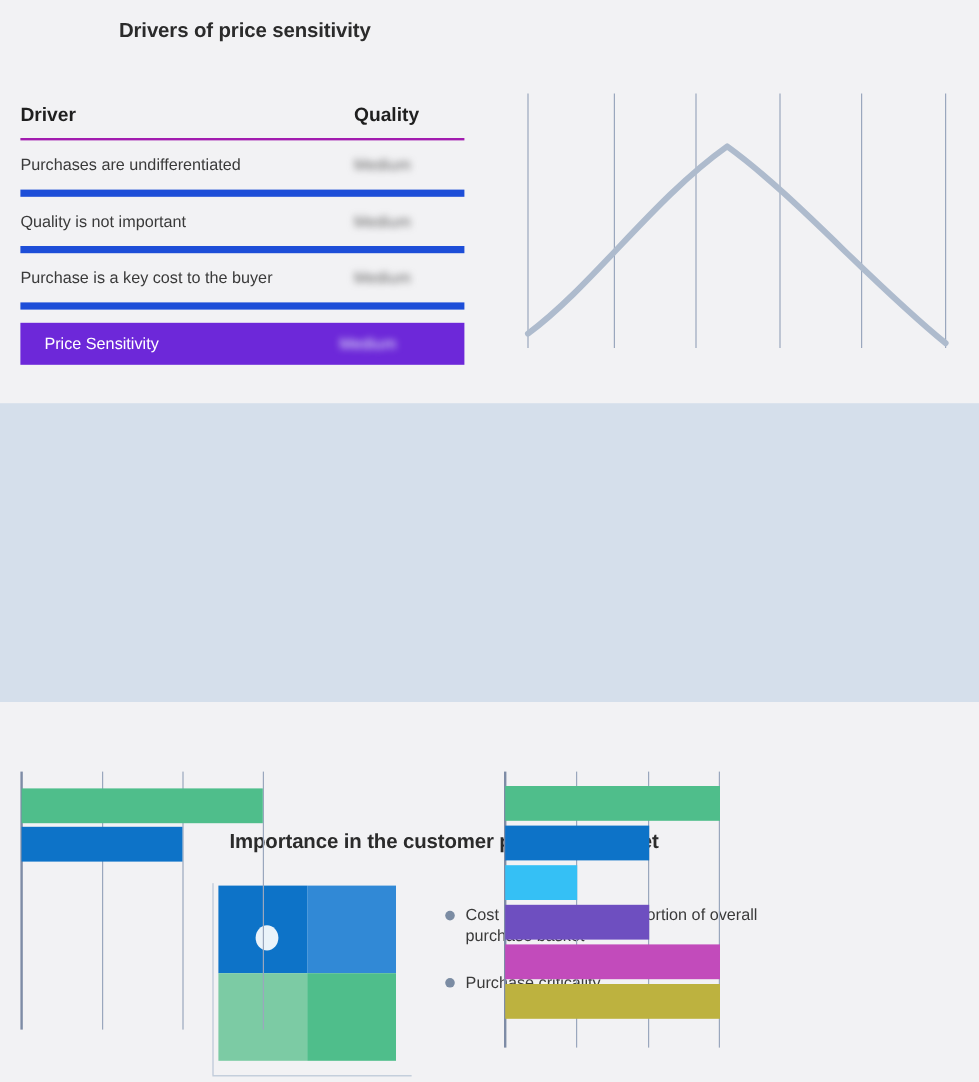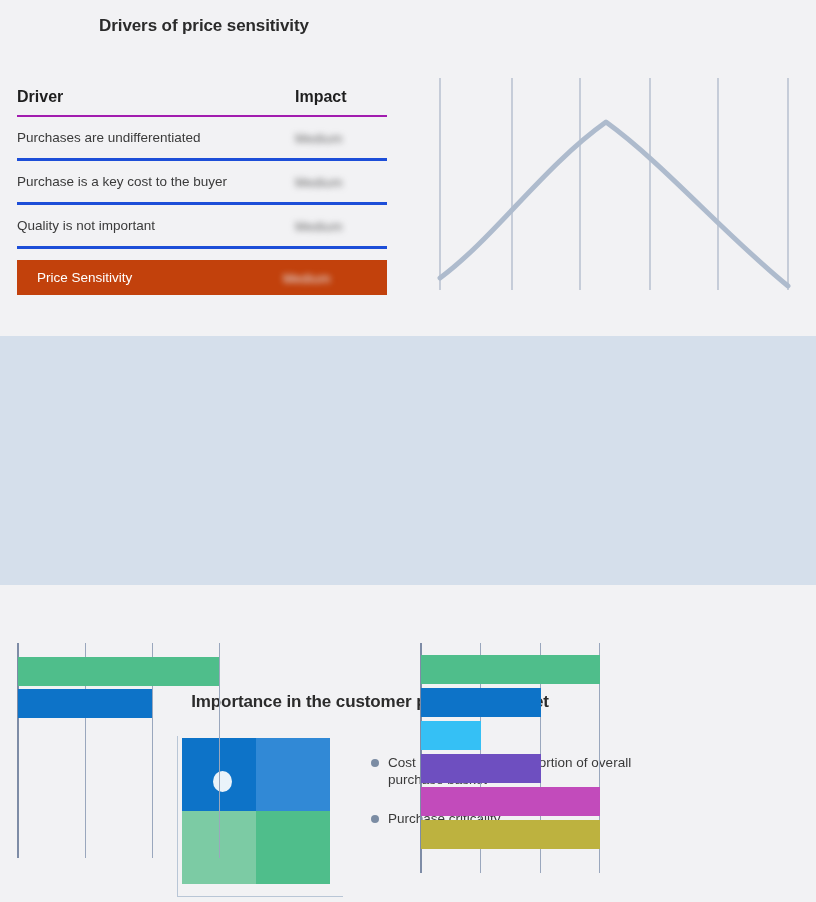--- a/index.html
+++ b/index.html
@@ -77,21 +77,21 @@
     font-weight: bold;
     color: #1f1f1f;
   }
   .col-driver { flex: 1 1 auto; }
   .col-impact { flex: 0 0 92px; text-align: left; }
 
   .trow {
     display: flex;
     align-items: center;
     height: 41px;
-    border-bottom: 3px solid #1d4ed8;
+    border-bottom: 6px solid #1d4ed8;
   }
   .trow .cell-driver {
     flex: 1 1 auto;
     font-size: 13.5px;
     color: #3a3a3a;
   }
   .trow .cell-impact {
     flex: 0 0 92px;
   }
 
@@ -108,21 +108,21 @@
   .blurred-light {
     color: #eaf2fb;
     filter: blur(3.1px);
     -webkit-filter: blur(3.1px);
   }
 
   .highlight-row {
     display: flex;
     align-items: center;
     height: 35px;
-    background: #c2410c;
+    background: #6d28d9;
     margin-top: 11px;
     padding: 0 12px 0 20px;
     box-sizing: border-box;
   }
   .highlight-row .cell-driver {
     flex: 1 1 auto;
     font-size: 13.5px;
     color: #ffffff;
   }
   .highlight-row .cell-impact {
@@ -248,39 +248,39 @@
   <div class="band-mid"></div>
   <div class="band-bot"></div>
 
   <div id="drivers-panel">
     <div class="panel-title" id="drivers-title">Drivers of price sensitivity</div>
 
     <div class="table-wrap">
 
       <div class="thead-row">
         <div class="col-driver">Driver</div>
-        <div class="col-impact">Impact</div>
+        <div class="col-impact">Quality</div>
       </div>
 
       <div class="trow">
         <div class="cell-driver">Purchases are undifferentiated</div>
         <div class="cell-impact">
           <span class="blurred">Medium</span>
         </div>
       </div>
 
       <div class="trow">
-        <div class="cell-driver">Purchase is a key cost to the buyer</div>
+        <div class="cell-driver">Quality is not important</div>
         <div class="cell-impact">
           <span class="blurred">Medium</span>
         </div>
       </div>
 
       <div class="trow">
-        <div class="cell-driver">Quality is not important</div>
+        <div class="cell-driver">Purchase is a key cost to the buyer</div>
         <div class="cell-impact">
           <span class="blurred">Medium</span>
         </div>
       </div>
 
       <div class="highlight-row">
         <div class="cell-driver">Price Sensitivity</div>
         <div class="cell-impact">
           <span class="blurred blurred-light">Medium</span>
         </div>

